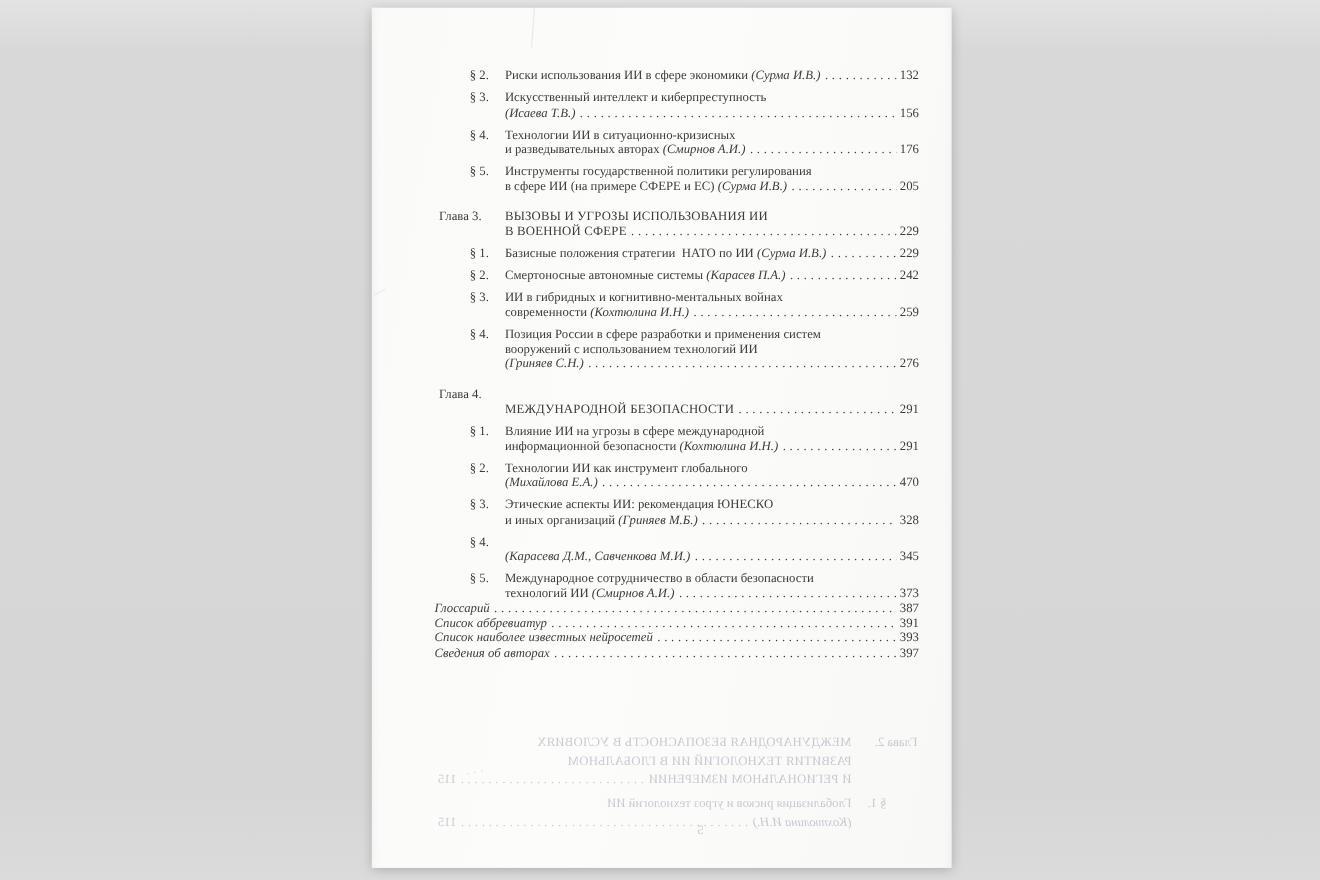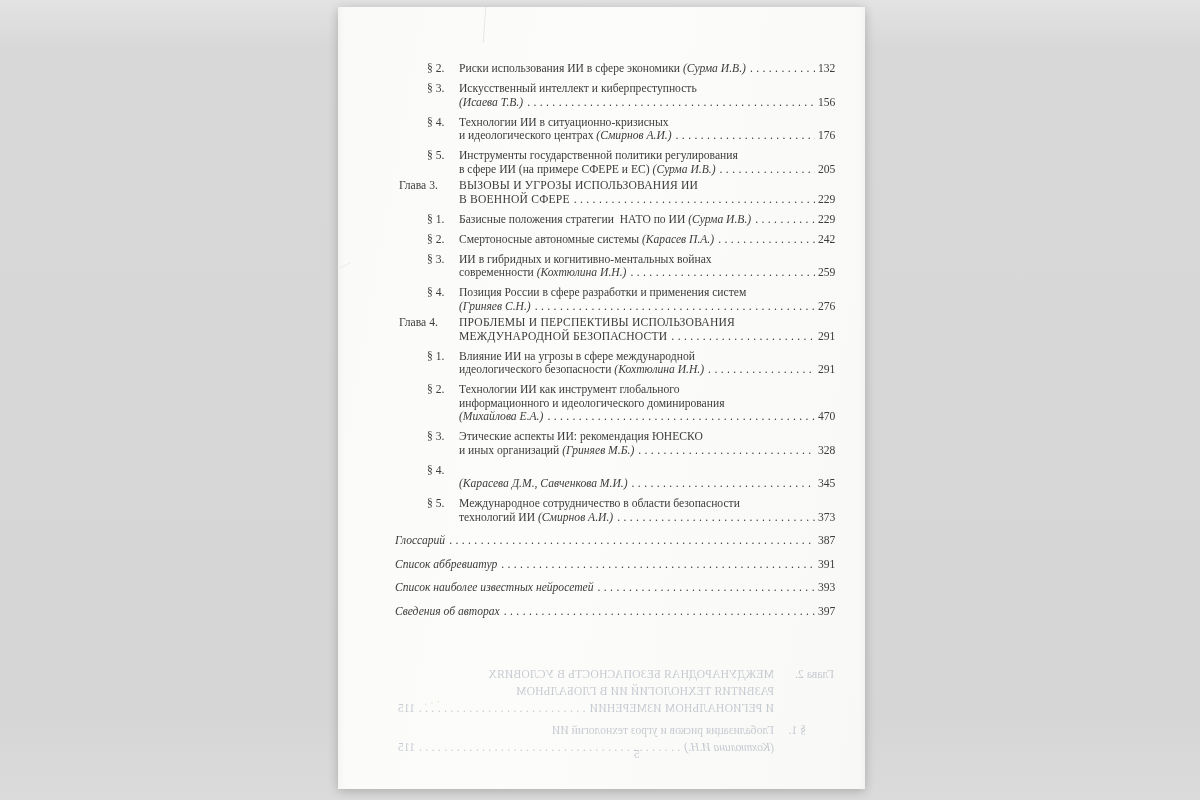--- a/index.html
+++ b/index.html
@@ -31,22 +31,22 @@
     color:rgba(186,176,118,0.5);font-size:10px;letter-spacing:3px;
     transform:rotate(-12deg);filter:blur(0.6px);
   }
   
   .toc{
     position:absolute;left:57px;right:27px;top:55px;
     font-size:11.6px;line-height:13.5px;color:#3c3c3c;
   }
   .entry{margin-top:6.5px;}
   .entry:first-child{margin-top:0;}
-  .entry.chapter{margin-top:3px;}
-  .entry.back{margin-top:10px;}
+  .entry.chapter{margin-top:14px;}
+  .entry.back{margin-top:0;}
   .line{display:flex;align-items:baseline;}
   .lbl{
     flex:0 0 auto;width:64px;box-sizing:border-box;padding-left:32px;
     white-space:pre;
   }
   .chapter .lbl{padding-left:4px;font-weight:400;}
   .seg{flex:0 0 auto;white-space:pre;}
   .chapter .seg{font-weight:400;letter-spacing:0.2px;}
   .it{font-style:italic;}
   .leader{
@@ -98,21 +98,21 @@
             <span class="pg">156</span>
           </div>
         </div>
         <div class="entry section">
           <div class="line">
             <span class="lbl">§ 4.</span>
             <span class="seg">Технологии ИИ в ситуационно-кризисных</span>
           </div>
           <div class="line">
             <span class="lbl"></span>
-            <span class="seg">и идеологического центрах </span>
+            <span class="seg">и разведывательных авторах </span>
             <span class="seg it">(Смирнов А.И.)</span>
             <span class="leader">............................................................................................................................................</span>
             <span class="pg">176</span>
           </div>
         </div>
         <div class="entry section">
           <div class="line">
             <span class="lbl">§ 5.</span>
             <span class="seg">Инструменты государственной политики регулирования</span>
           </div>
@@ -167,58 +167,57 @@
             <span class="pg">259</span>
           </div>
         </div>
         <div class="entry section">
           <div class="line">
             <span class="lbl">§ 4.</span>
             <span class="seg">Позиция России в сфере разработки и применения систем</span>
           </div>
           <div class="line">
             <span class="lbl"></span>
+            <span class="seg">вооружений с использованием технологий ИИ</span>
+          </div>
+          <div class="line">
+            <span class="lbl"></span>
             <span class="seg it">(Гриняев С.Н.)</span>
             <span class="leader">............................................................................................................................................</span>
             <span class="pg">276</span>
           </div>
         </div>
         <div class="entry chapter">
           <div class="line">
             <span class="lbl">Глава 4.</span>
-            <span class="seg">ПРОБЛЕМЫ И ПЕРСПЕКТИВЫ ИСПОЛЬЗОВАНИЯ</span>
           </div>
           <div class="line">
             <span class="lbl"></span>
             <span class="seg">МЕЖДУНАРОДНОЙ БЕЗОПАСНОСТИ</span>
             <span class="leader">............................................................................................................................................</span>
             <span class="pg">291</span>
           </div>
         </div>
         <div class="entry section">
           <div class="line">
             <span class="lbl">§ 1.</span>
             <span class="seg">Влияние ИИ на угрозы в сфере международной</span>
           </div>
           <div class="line">
             <span class="lbl"></span>
-            <span class="seg">идеологического безопасности </span>
+            <span class="seg">информационной безопасности </span>
             <span class="seg it">(Кохтюлина И.Н.)</span>
             <span class="leader">............................................................................................................................................</span>
             <span class="pg">291</span>
           </div>
         </div>
         <div class="entry section">
           <div class="line">
             <span class="lbl">§ 2.</span>
             <span class="seg">Технологии ИИ как инструмент глобального</span>
-          </div>
-          <div class="line">
-            <span class="lbl"></span>
-            <span class="seg">информационного и идеологического доминирования</span>
           </div>
           <div class="line">
             <span class="lbl"></span>
             <span class="seg it">(Михайлова Е.А.)</span>
             <span class="leader">............................................................................................................................................</span>
             <span class="pg">470</span>
           </div>
         </div>
         <div class="entry section">
           <div class="line">

